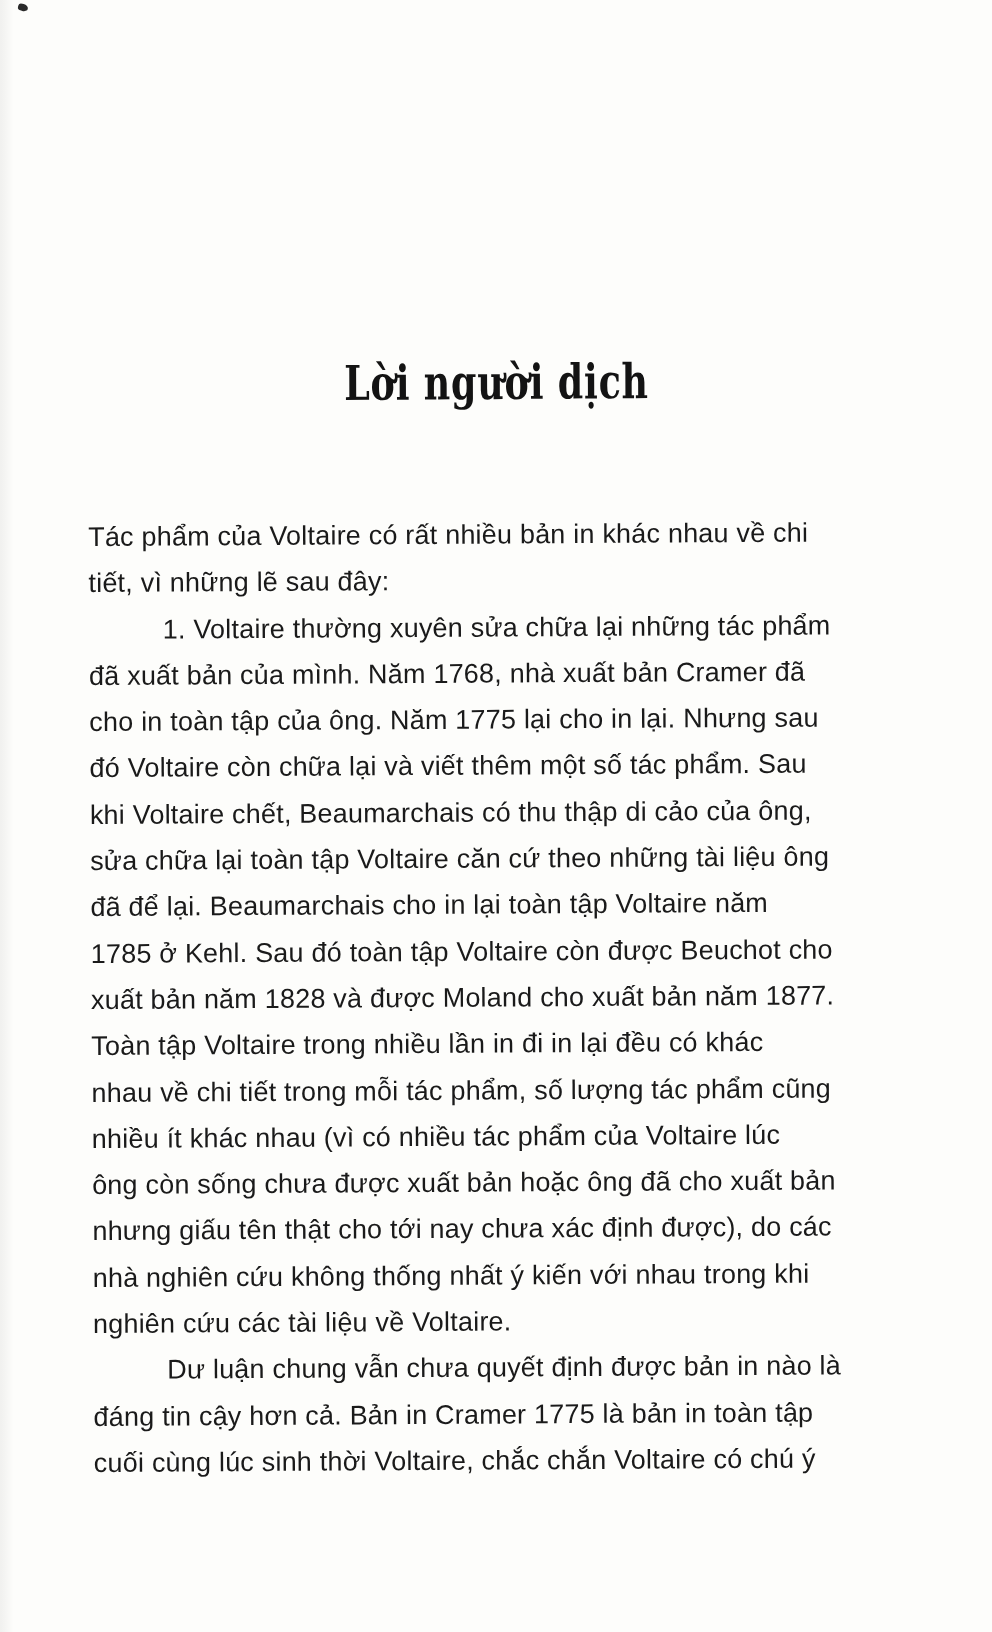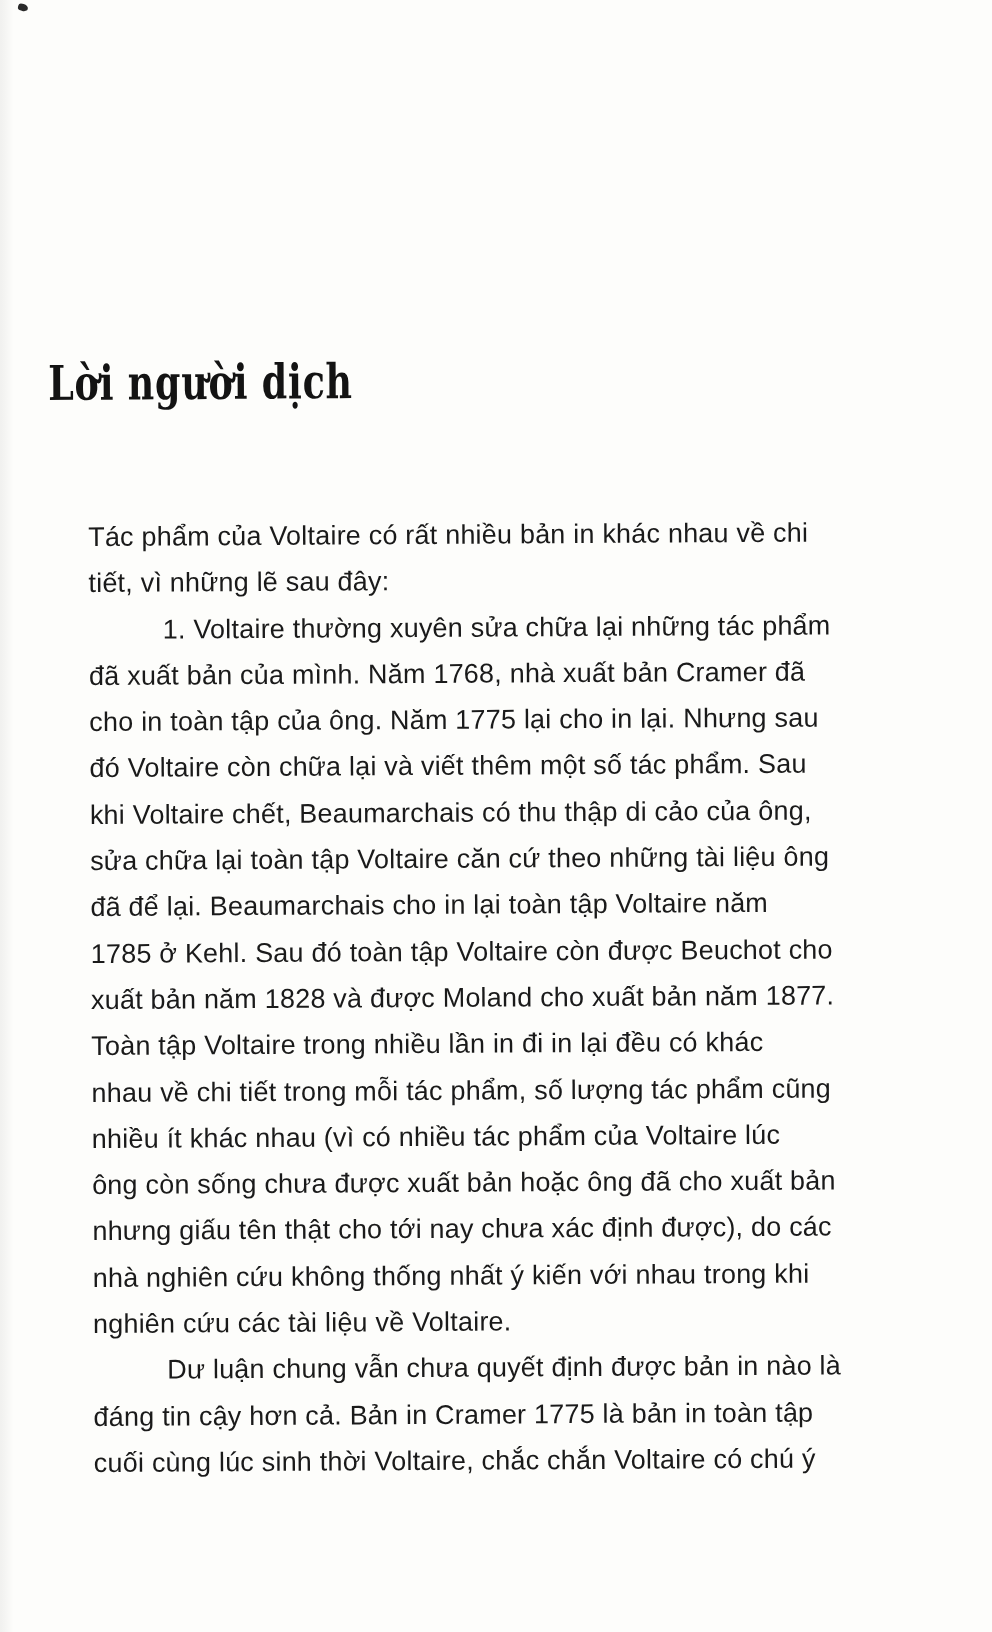--- a/index.html
+++ b/index.html
@@ -32,20 +32,21 @@
     width: 10px; height: 7px;
     background: #2a2a2a;
     border-radius: 40% 60% 55% 45%;
     transform: rotate(15deg);
   }
   .page-title {
     position: absolute;
     top: 322px;
     left: 0;
     width: 100%;
+    text-align: center;
     font-family: "DejaVu Serif", serif;
     font-weight: bold;
     font-size: 48px;
     color: #131313;
   }
   .page-title .inner {
     display: inline-block;
     transform: scaleX(0.76) rotate(-0.3deg);
     transform-origin: center;
     letter-spacing: 1px;

